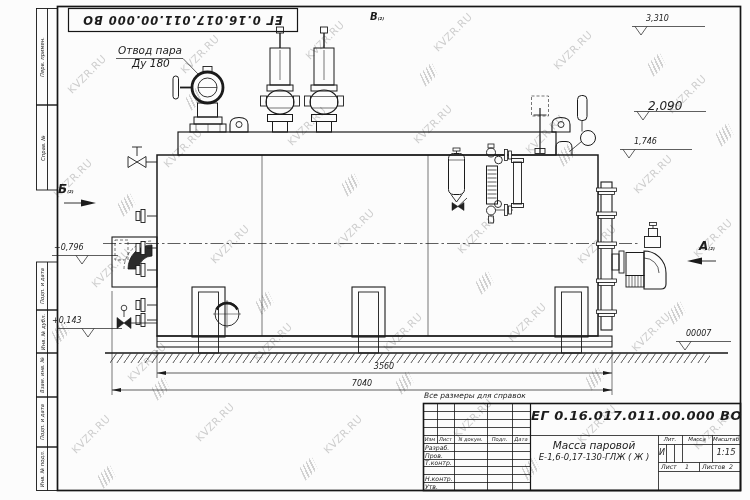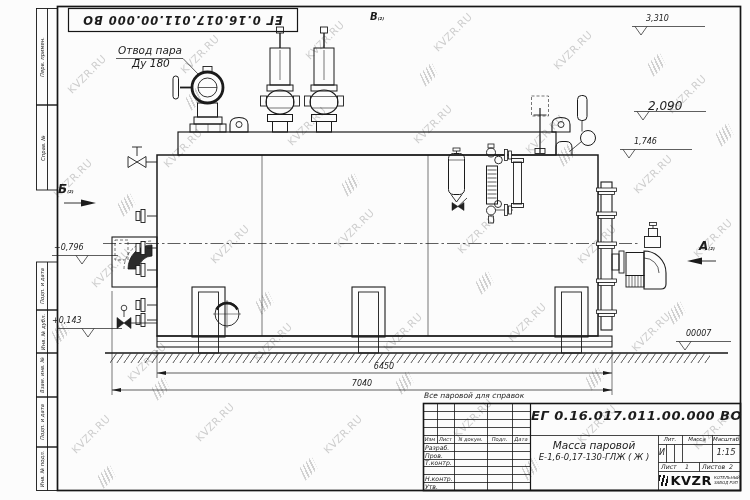--- a/index.html
+++ b/index.html
@@ -412,24 +412,24 @@
       <span>А</span><span style="font-size:4px;">(2)</span>
     </div>
 
     <div class="t" style="left:646px;top:15px;font-size:8px;">3,310</div>
     <div class="t" style="left:648px;top:100px;font-size:12px;">2,090</div>
     <div class="t" style="left:634px;top:138px;font-size:8px;">1,746</div>
     <div class="t" style="left:54px;top:244px;font-size:8px;">+0,796</div>
     <div class="t" style="left:52px;top:317px;font-size:8px;">+0,143</div>
     <div class="t" style="left:686px;top:330px;font-size:8px;">00007</div>
 
-    <div class="t tc" style="left:367px;top:363px;width:34px;font-size:8px;">6450</div>
+    <div class="t tc" style="left:367px;top:363px;width:34px;font-size:8px;">3560</div>
     <div class="t tc" style="left:345px;top:380px;width:34px;font-size:8px;">7040</div>
 
-    <div class="t" style="left:424px;top:392px;font-size:7.5px;">Все паровой для справок</div>
+    <div class="t" style="left:424px;top:392px;font-size:7.5px;">Все размеры для справок</div>
     <div class="t" style="left:672px;top:509px;font-size:13px;margin-left:44px;">Формат А3</div>
 
     <div class="vlabel" style="left:-6px;top:51.7px;width:96px;">Перв. примен.</div>
     <div class="vlabel" style="left:-0.5px;top:142.5px;width:85px;">Справ. №</div>
     <div class="vlabel" style="left:18px;top:281px;width:48px;">Подп. и дата</div>
     <div class="vlabel" style="left:20.5px;top:326.5px;width:43px;">Инв. № дубл.</div>
     <div class="vlabel" style="left:20px;top:370px;width:44px;">Взам. инв. №</div>
     <div class="vlabel" style="left:17px;top:417px;width:50px;">Подп. и дата</div>
     <div class="vlabel" style="left:20px;top:463.7px;width:43px;">Инв. № подл.</div>
 
@@ -454,22 +454,14 @@
     <div class="t tc" style="left:682px;top:437px;width:30px;font-size:5.5px;">Масса</div>
     <div class="t tc" style="left:712px;top:437px;width:28px;font-size:5.5px;">Масштаб</div>
     <div class="t tc" style="left:658px;top:449px;width:8px;font-size:8px;">И</div>
     <div class="t tc" style="left:712px;top:448px;width:28px;font-size:8.5px;">1:15</div>
 
     <div class="t" style="left:661px;top:463.5px;font-size:6.2px;">Лист</div>
     <div class="t" style="left:685px;top:463.5px;font-size:6.2px;">1</div>
     <div class="t" style="left:702px;top:463.5px;font-size:6.2px;">Листов</div>
     <div class="t" style="left:729px;top:463.5px;font-size:6.2px;">2</div>
 
-    <div class="brand-cell">
-      <span class="brand-mark"></span>
-      <span class="brand-name">KVZR</span>
-      <span class="brand-sub">
-        <span style="display:block;">КОТЕЛЬНЫЙ</span>
-        <span style="display:block;">ЗАВОД РЭП</span>
-      </span>
-    </div>
   </div>
 </div>
 
 </body></html>

